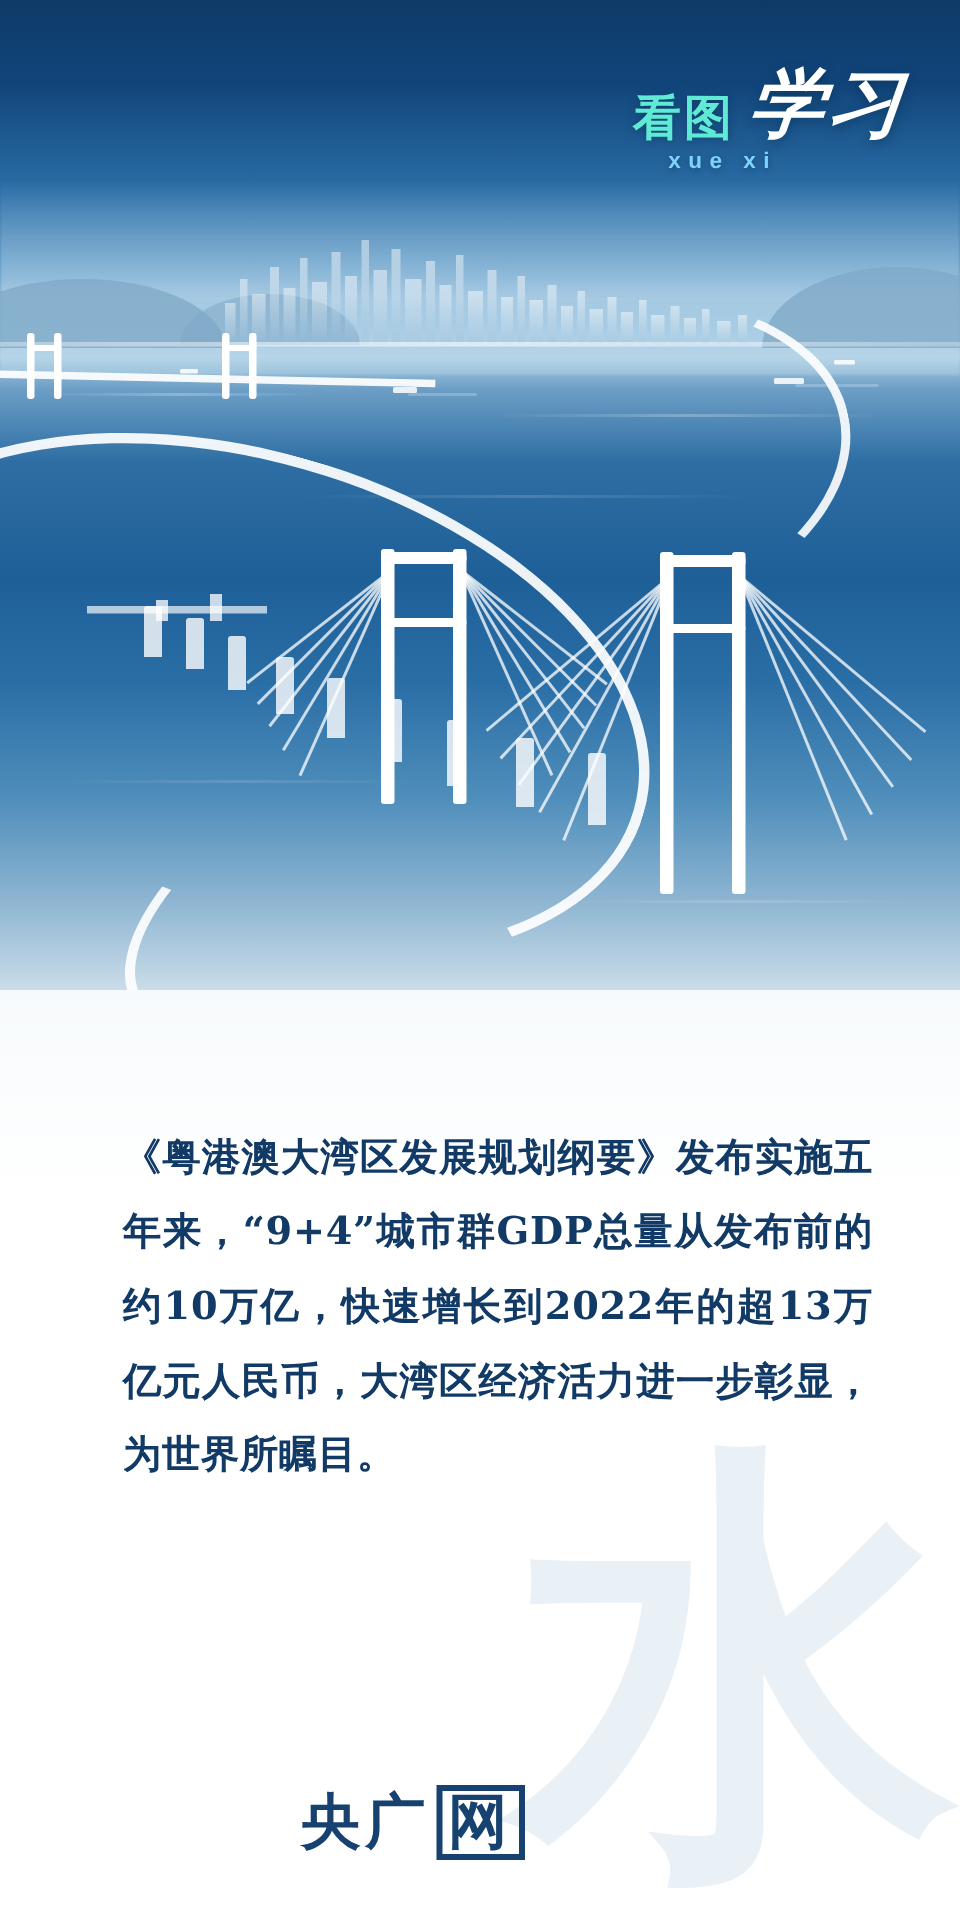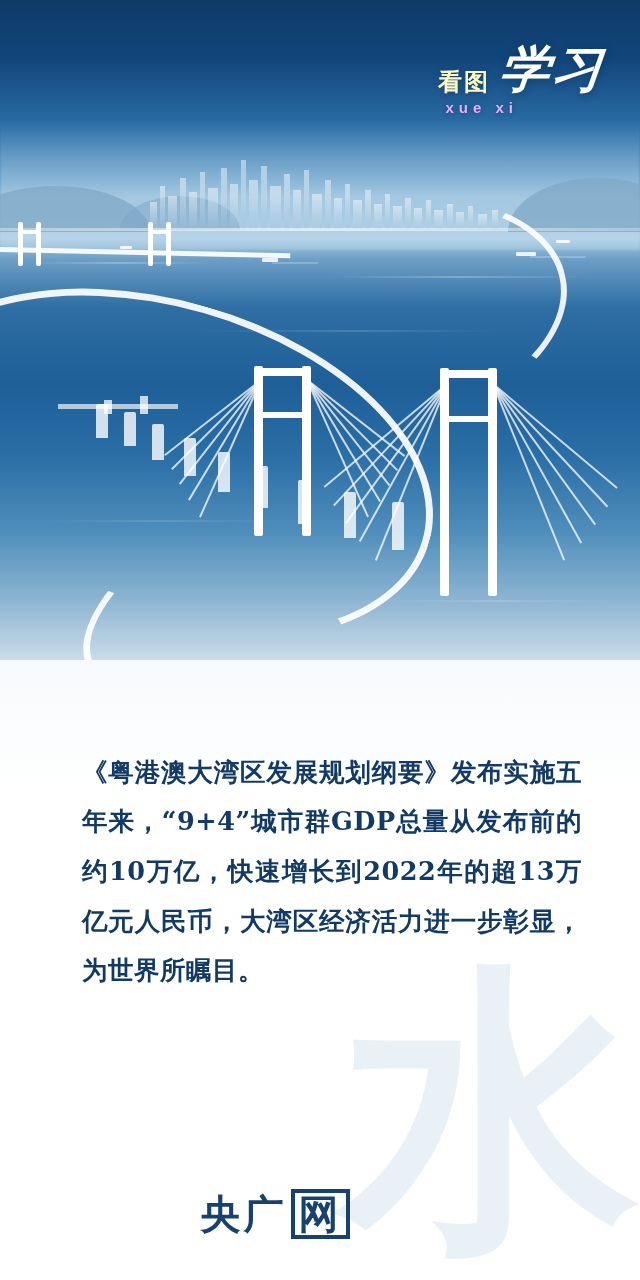--- a/index.html
+++ b/index.html
@@ -181,42 +181,42 @@
     user-select: none;
   }
   .brand-row {
     display: flex;
     align-items: flex-end;
     justify-content: flex-end;
     gap: 10px;
   }
   .brand-kan {
     font-family: "DejaVu Serif", serif;
-    font-size: 24px;
+    font-size: 32px;
     font-weight: 700;
     letter-spacing: 2px;
-    color: #fef9c3;
+    color: #5eead4;
     text-shadow: 0 1px 6px rgba(0,40,70,.45);
   }
   .brand-xue {
     font-family: "DejaVu Serif", serif;
     font-size: 50px;
     font-weight: 700;
     font-style: italic;
     color: #fff;
     letter-spacing: 2px;
     text-shadow: 0 2px 8px rgba(0,40,70,.45);
     transform: skewX(-6deg);
   }
   .brand-pinyin {
     margin-top: 6px;
     font-size: 15px;
     letter-spacing: 5px;
     font-weight: 700;
-    color: #f0abfc;
+    color: #7dd3fc;
     text-align: right;
     padding-right: 86px;
     text-shadow: 0 1px 4px rgba(0,40,70,.4);
   }
 
   
   .panel {
     position: absolute;
     left: 0; top: 660px;
     width: 640px;

